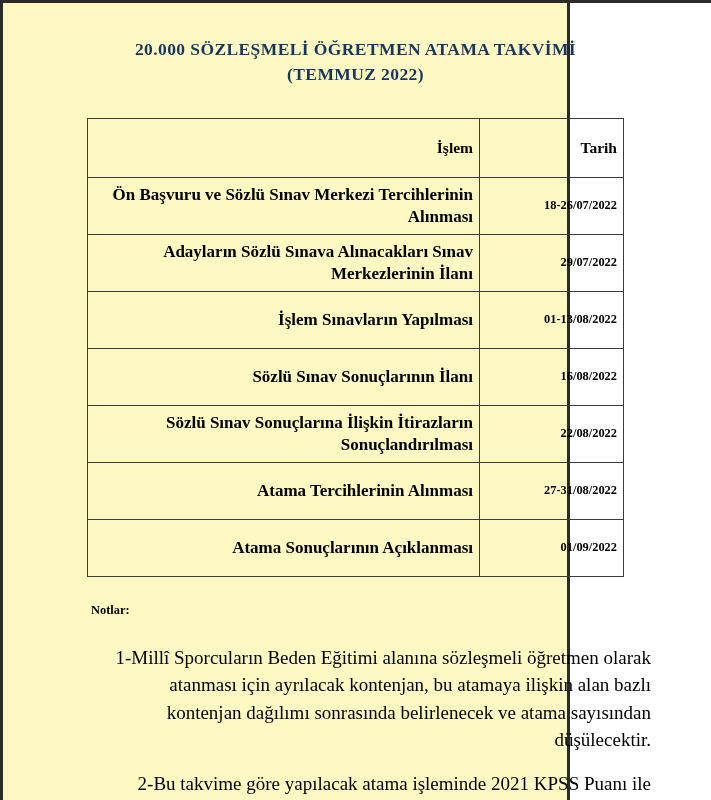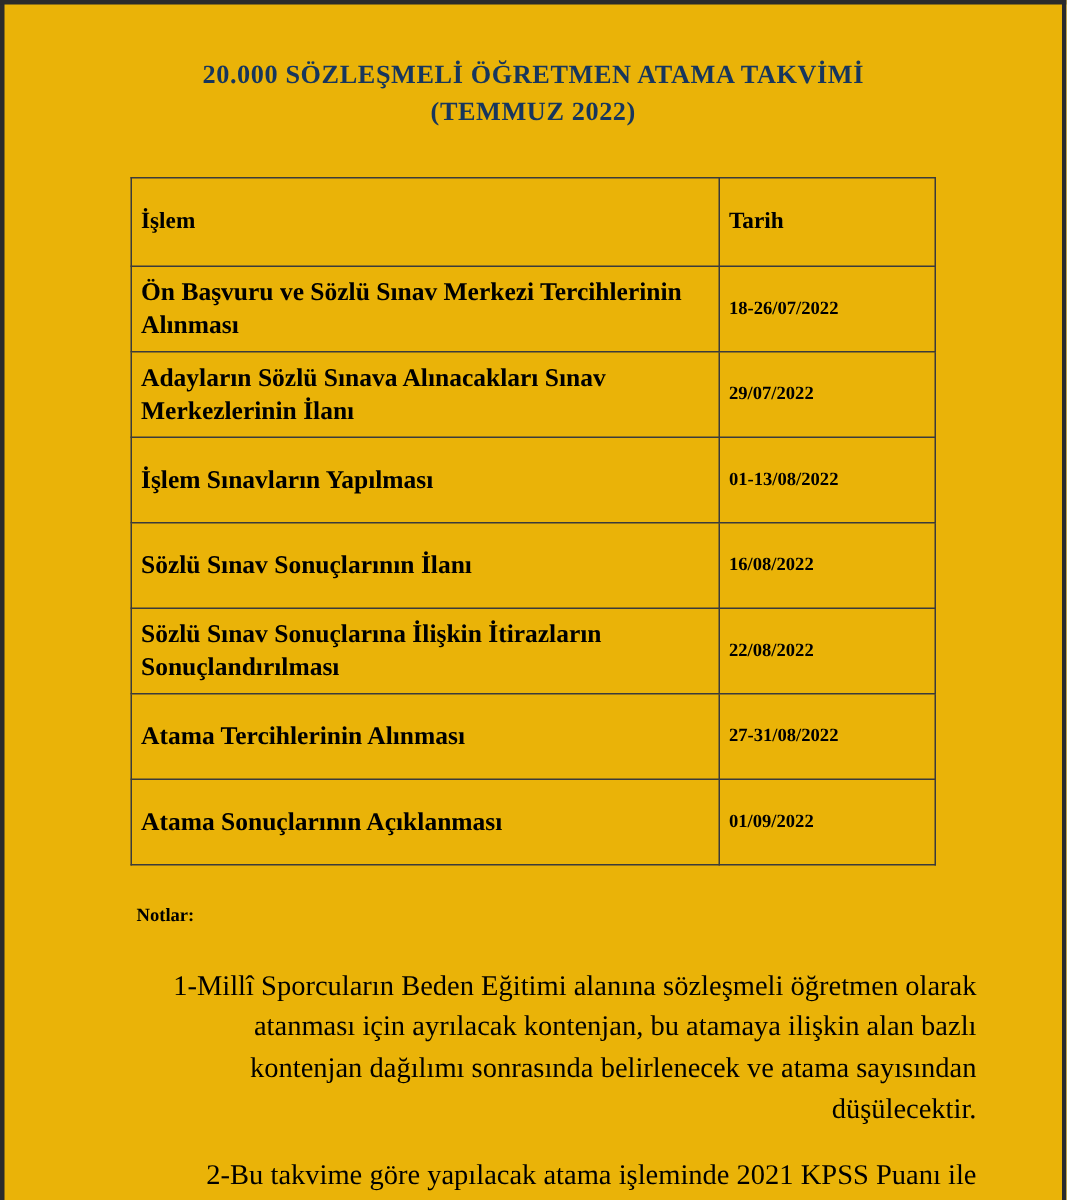--- a/index.html
+++ b/index.html
@@ -9,24 +9,24 @@
   body {
     width: 711px;
     height: 800px;
     background: #ffffff;
     font-family: "Liberation Serif", serif;
     color: #000000;
     overflow: hidden;
   }
   .page {
     position: relative;
-    width: 711px;
+    width: 570px;
     height: 800px;
     box-sizing: border-box;
-    background: #eab308;
+    background: #fef9c3;
     text-decoration: underline;
   }
   
   .page-edge-left {
     position: absolute;
     left: 0;
     top: 0;
     width: 3px;
     height: 800px;
     background: #2b2b2b;
@@ -70,21 +70,21 @@
   }
 
   table.schedule {
     margin: 30px auto 0 auto;
     border-collapse: collapse;
     width: 536px;
     table-layout: fixed;
   }
   table.schedule td, table.schedule th {
     border: 1px solid #3b3b3b;
-    text-align: left;
+    text-align: right;
     vertical-align: middle;
     font-weight: bold;
     padding: 0 6px;
   }
   table.schedule th {
     font-size: 15.5px;
     height: 58px;
   }
   table.schedule td.task {
     font-size: 17px;

